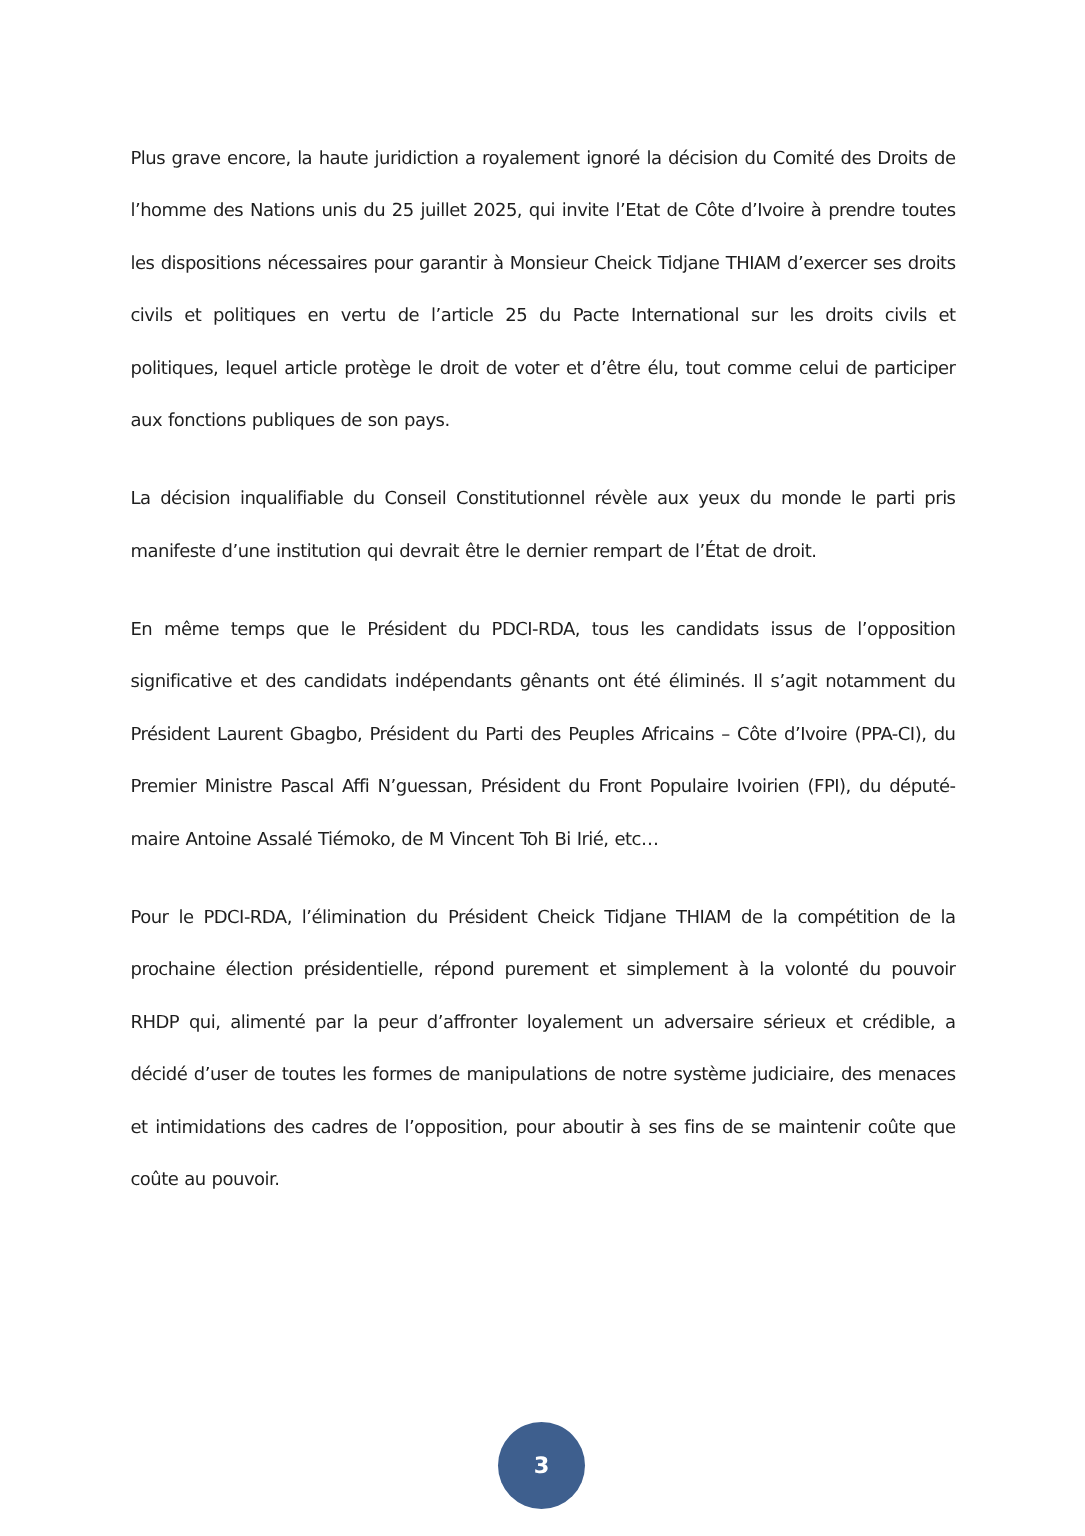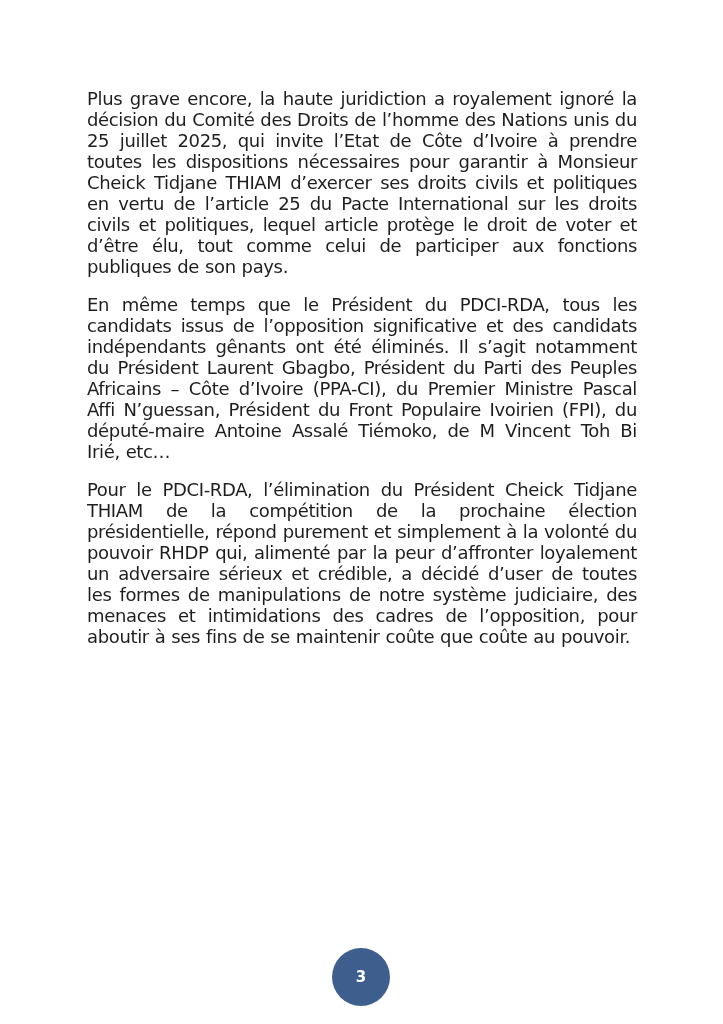--- a/index.html
+++ b/index.html
@@ -1,34 +1,35 @@
 <!DOCTYPE html>
 <html><head>
 <meta charset="utf-8">
 <style>
   html, body { margin: 0; padding: 0; background: #ffffff; }
   body { width: 723px; height: 1024px; position: relative; overflow: hidden; }
   .page {
     position: absolute; left: 87px; top: 88px; width: 550px;
     font-family: "DejaVu Sans", sans-serif;
-    font-size: 18px; line-height: 21px; color: #1e1e1e;
+    font-size: 12px; line-height: 35px; color: #1e1e1e;
     letter-spacing: -0.35px; word-spacing: 0.5px;
   }
   .para { margin: 0 0 17px 0; text-align: justify; }
   .page-num {
     position: absolute; left: 332px; top: 948px; width: 58px; height: 58px;
     border-radius: 50%; background: #3e5f8e;
     display: flex; align-items: center; justify-content: center;
     color: #ffffff; font-family: "DejaVu Sans", sans-serif; font-weight: bold; font-size: 15px;
   }
 </style>
 </head>
 <body>
 
 <div class="page">
   <p class="para">Plus grave encore, la haute juridiction a royalement ignoré la décision du Comité des Droits de l’homme des Nations unis  du 25 juillet 2025, qui invite l’Etat de Côte d’Ivoire à prendre toutes les dispositions nécessaires pour garantir à Monsieur Cheick Tidjane THIAM d’exercer ses droits civils et politiques en vertu de l’article 25 du Pacte International sur les droits civils et politiques, lequel article protège le droit de voter et d’être élu, tout comme celui de participer aux fonctions publiques de son pays.</p>
+  <p class="para">La décision inqualifiable du Conseil Constitutionnel révèle aux yeux du monde le parti pris manifeste d’une institution qui devrait être le dernier rempart de l’État de droit.</p>
   <p class="para">En même temps que le Président du PDCI-RDA, tous les candidats issus de l’opposition significative et des candidats indépendants gênants ont été éliminés. Il s’agit notamment du Président Laurent Gbagbo, Président du Parti des Peuples Africains – Côte d’Ivoire (PPA-CI), du Premier Ministre Pascal Affi N’guessan, Président du Front Populaire Ivoirien (FPI), du député-maire Antoine Assalé Tiémoko, de M Vincent Toh Bi Irié, etc…</p>
   <p class="para">Pour le PDCI-RDA, l’élimination du Président Cheick Tidjane THIAM de la compétition de la prochaine élection présidentielle, répond purement et simplement à la volonté du pouvoir RHDP qui, alimenté par la peur d’affronter loyalement un adversaire sérieux et crédible, a décidé d’user de toutes les formes de manipulations de notre système judiciaire, des menaces et intimidations des cadres de l’opposition, pour aboutir à ses fins de se maintenir coûte que coûte au pouvoir.</p>
 </div>
 
 <div class="page-num">
   <span>3</span>
 </div>
 
 </body></html>

